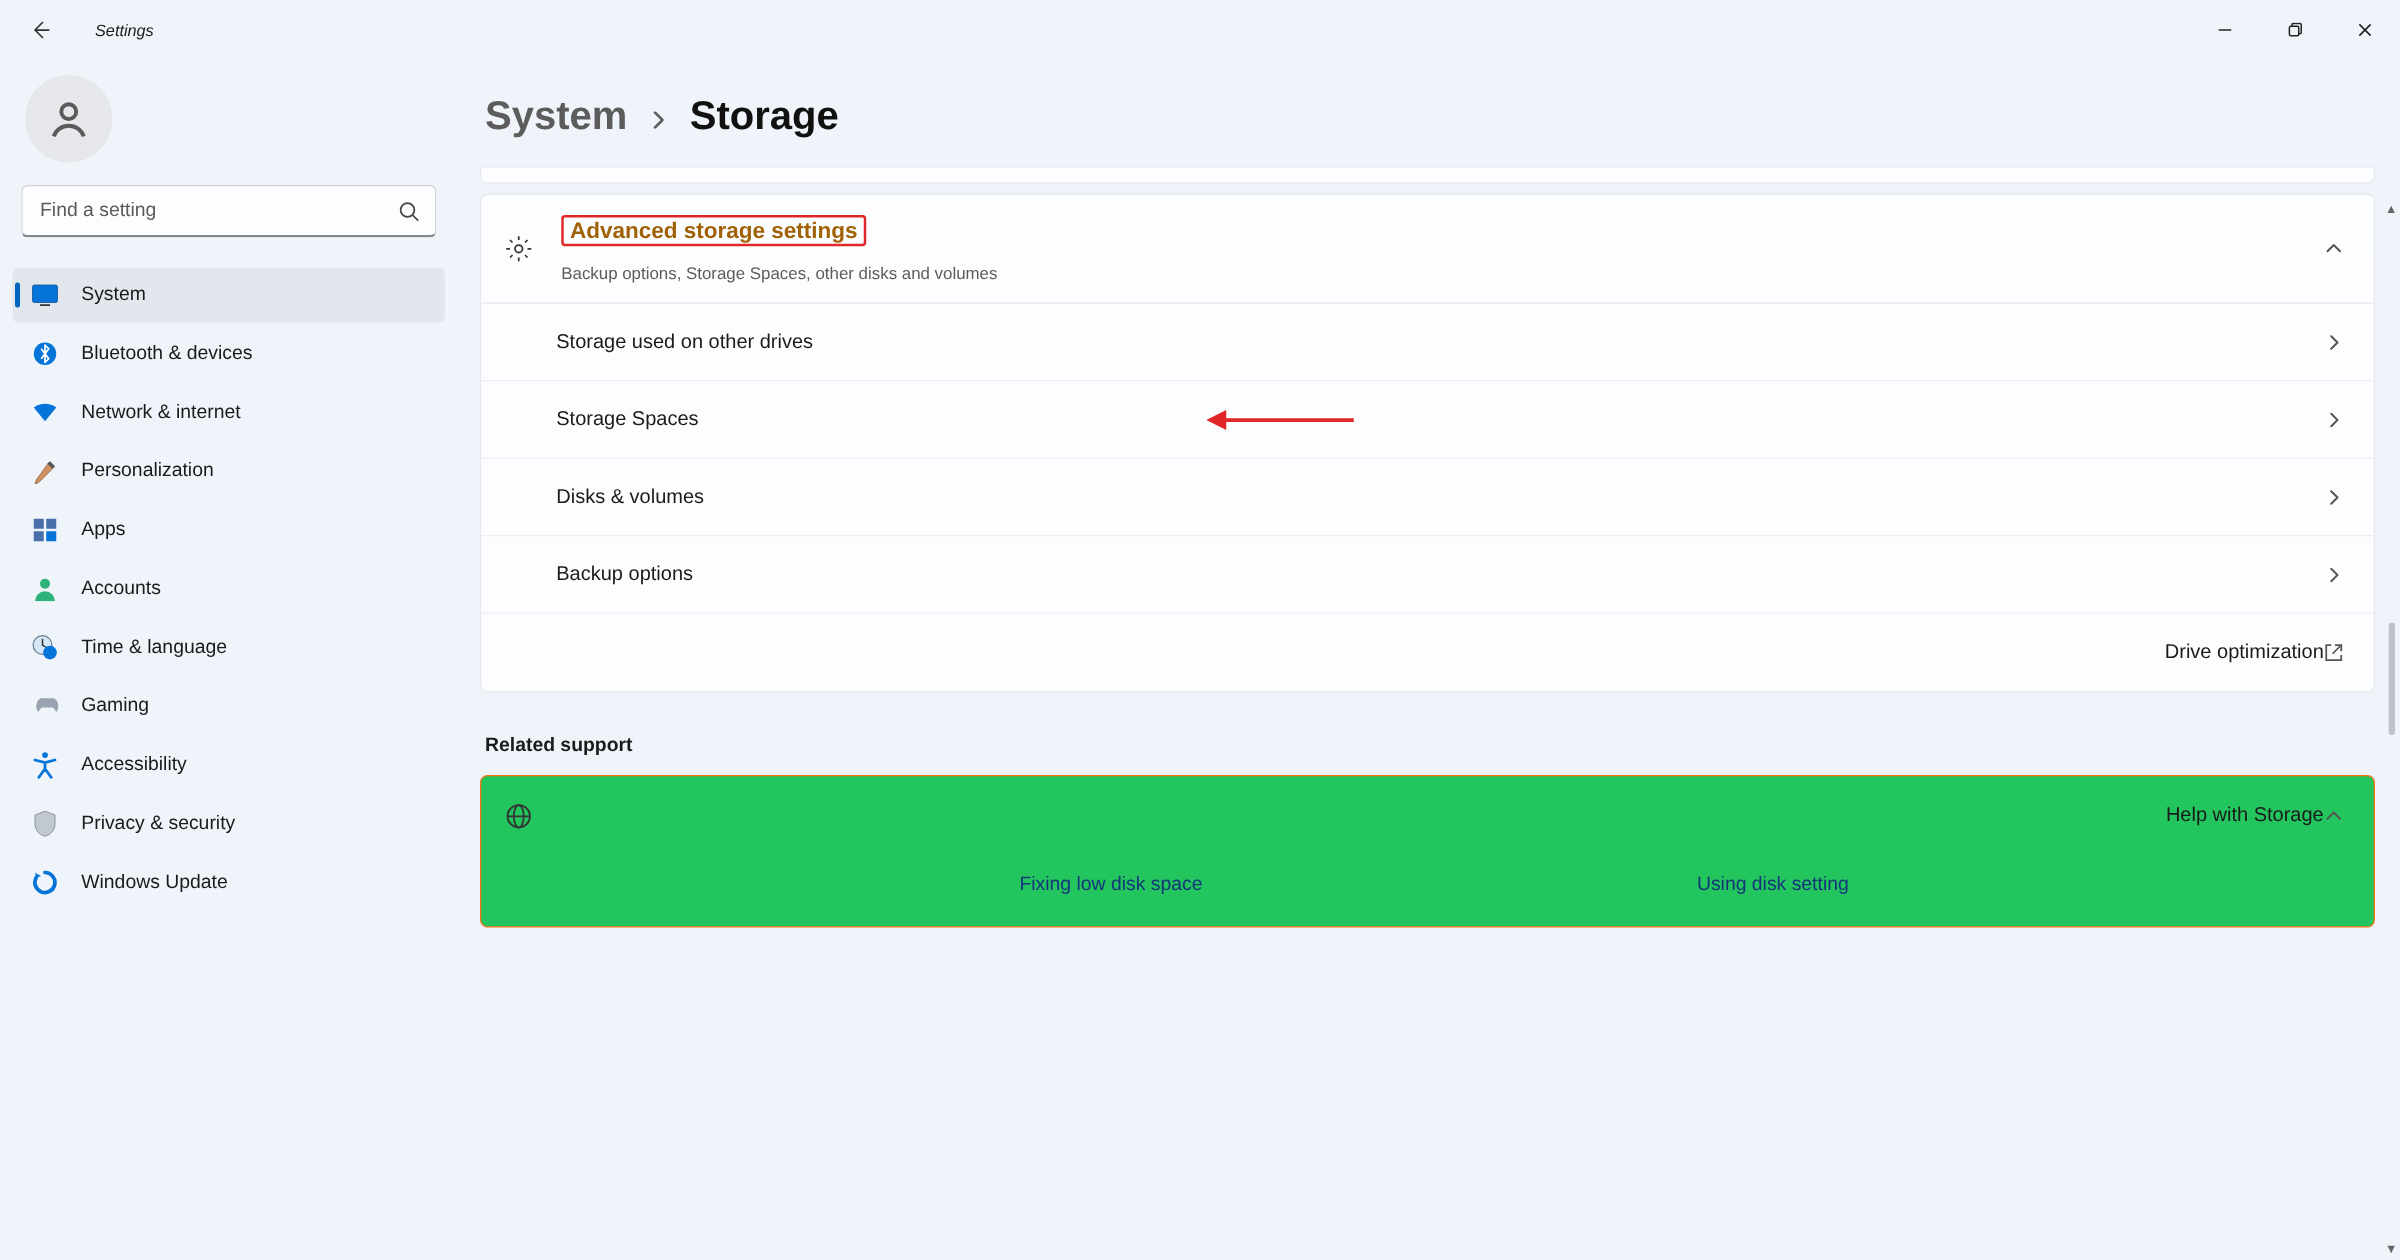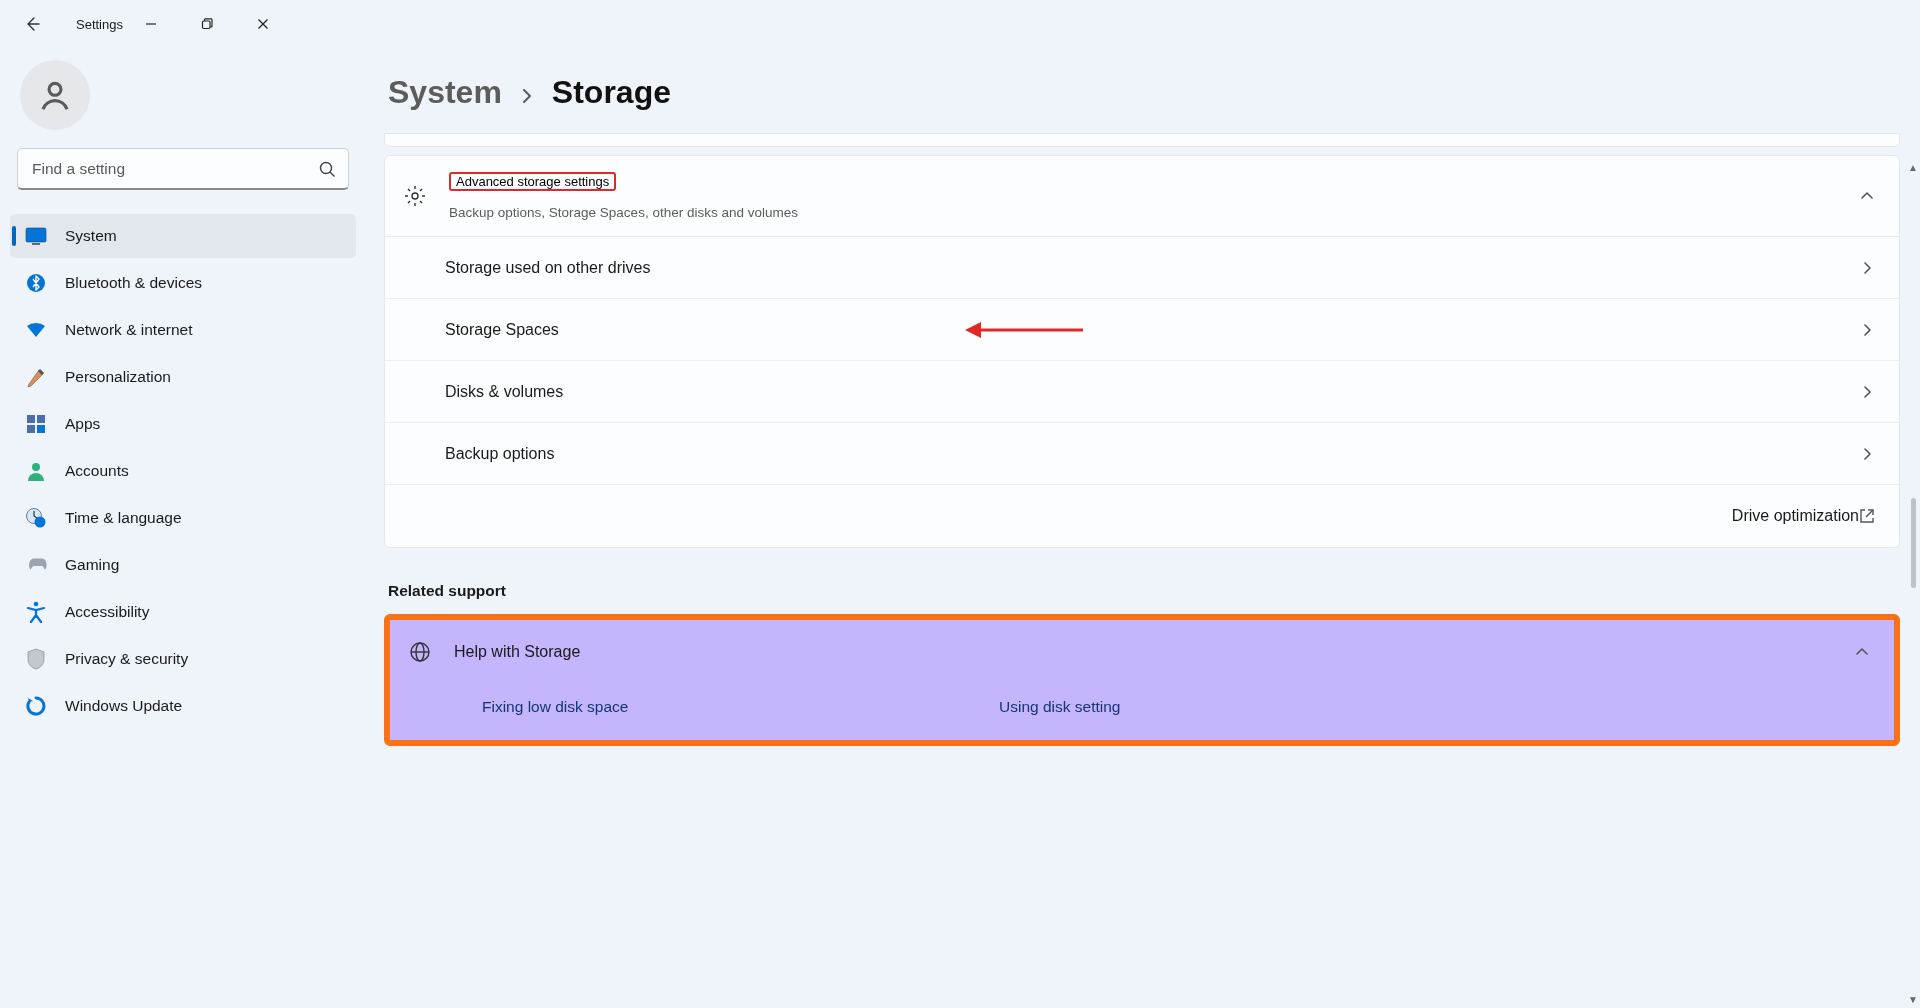--- a/index.html
+++ b/index.html
@@ -1,20 +1,20 @@
 <!DOCTYPE html>
 <html><head>
 <meta charset="utf-8">
 <style>
   * { box-sizing: border-box; margin: 0; padding: 0; font-family: "Segoe UI", -apple-system, sans-serif; }
   html, body { width: 1920px; height: 1008px; overflow: hidden; background: #eff4fa; }
   body { transform-origin: top left; }
 
   
-  .titlebar { height: 48px; display: flex; align-items: center; padding: 0 0 0 18px; }
+  .titlebar { height: 48px; display: flex; align-items: center; justify-content: space-between; padding: 0 0 0 18px; font-style: italic; }
   .titlebar-left { display: flex; align-items: center; gap: 30px; }
   .back-btn { width: 28px; height: 28px; display:flex; align-items:center; justify-content:center; cursor:pointer; border-radius:4px; }
   .app-title { font-size: 13px; color: #1a1a1a; }
   .win-controls { display: flex; }
   .win-btn { width: 56px; height: 40px; display:flex; align-items:center; justify-content:center; cursor:pointer; }
   .win-btn svg { width: 12px; height: 12px; }
 
   
   .shell { display: flex; height: calc(100% - 48px); }
   .sidebar { width: 366px; flex-shrink:0; padding: 0 10px 0 10px; }
@@ -39,36 +39,36 @@
   .breadcrumb { display:flex; align-items:baseline; gap: 18px; padding: 26px 0 22px 4px; }
   .crumb-parent { font-size: 32px; font-weight: 600; color:#5c5c5c; }
   .crumb-sep { font-size: 22px; color:#5c5c5c; }
   .crumb-current { font-size: 32px; font-weight: 600; color:#111; }
 
   
   .card { background:#fcfdff; border:1px solid #e6e8ec; border-radius:6px; margin-bottom: 4px; overflow:hidden; }
   .card-header { display:flex; align-items:center; padding: 16px 24px 16px 18px; cursor:pointer; }
   .card-header .hdr-icon { width: 24px; height:24px; margin-right: 22px; display:flex; align-items:center; justify-content:center; }
   .hdr-texts { flex:1; }
-  .hdr-title { font-size: 13px; color:#000000; display:inline-block; }
+  .hdr-title { font-size: 18px; color:#a16207; display:inline-block;font-weight:bold; }
   .hdr-sub { font-size: 13.5px; color:#5c5c5c; margin-top:14px; }
   .chev { width:16px; height:16px; display:flex; align-items:center; justify-content:center; }
   .red-box { border: 2px solid #e02828; border-radius:3px; padding: 0 5px; }
 
   .sub-list { border-top:1px solid #e6e8ec; }
   .sub-item { display:flex; align-items:center; justify-content:space-between; height: 62px; padding: 0 24px 0 60px; border-bottom:1px solid #eceef2; cursor:pointer; position:relative; }
   .sub-item:last-child { border-bottom:none;justify-content:flex-end; }
   .sub-label { font-size: 16px; color:#1a1a1a; }
 
   
   .anno-arrow { position:absolute; left:580px; top:50%; transform:translateY(-50%); pointer-events:none; }
 
   .section-title { font-size: 15.5px; font-weight:600; color:#1a1a1a; margin: 34px 0 14px 4px; }
 
-  .help-card { background:#c4b5fd; border:6px solid #f97316; border-radius:6px; }
+  .help-card { background:#22c55e; border:1px solid #f97316; border-radius:6px;text-align:right; }
   .help-header { display:flex; align-items:center; padding: 20px 24px 20px 18px; cursor:pointer; }
   .help-header .hdr-icon { width:24px; height:24px; margin-right:22px; display:flex; align-items:center; justify-content:center; }
   .help-title { flex:1; font-size:16px; color:#1a1a1a; }
   .help-links { display:flex; padding: 14px 0 24px 60px; gap: 0; }
   .help-link { color:#15357a; font-size:15.5px; width: 485px; cursor:pointer;margin-left:32px; }
 
   
   .sliver { height: 14px; background:#fcfdff; border:1px solid #e6e8ec; border-radius: 0 0 6px 6px; margin-bottom: 8px; }
 
   

